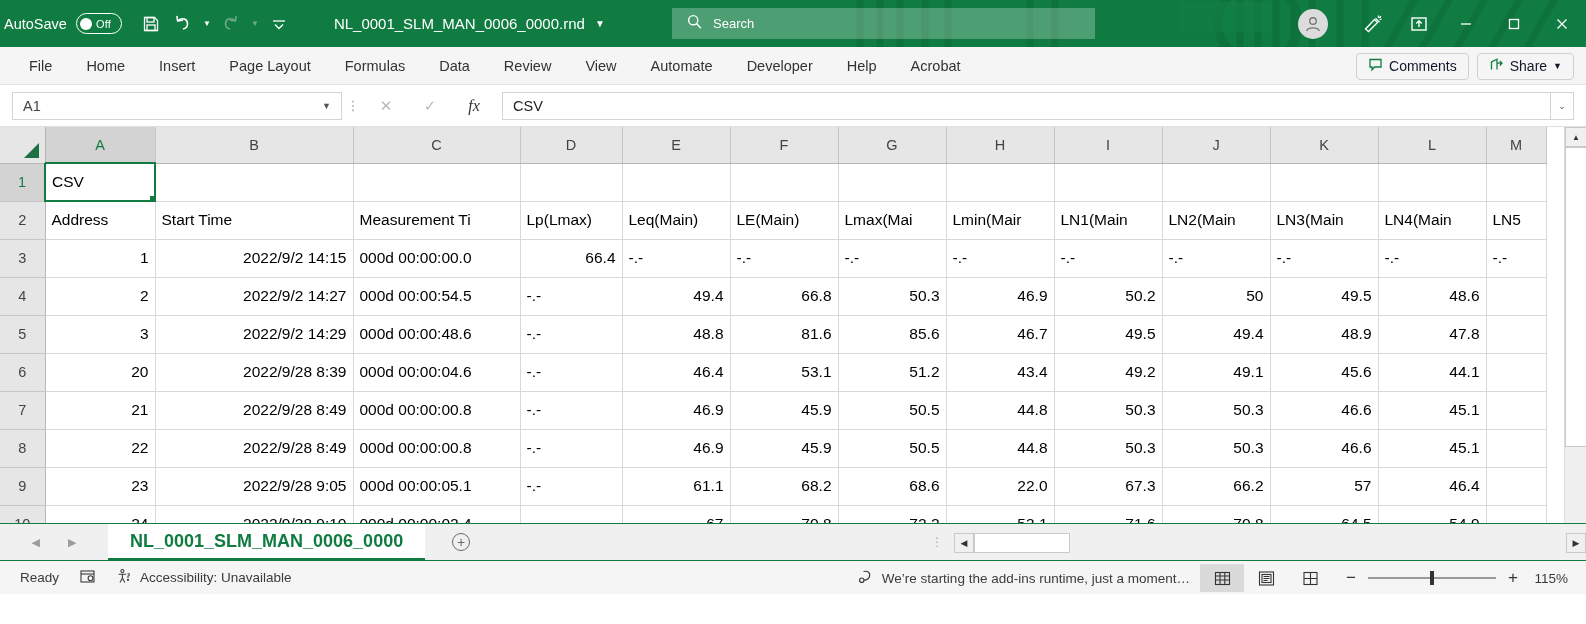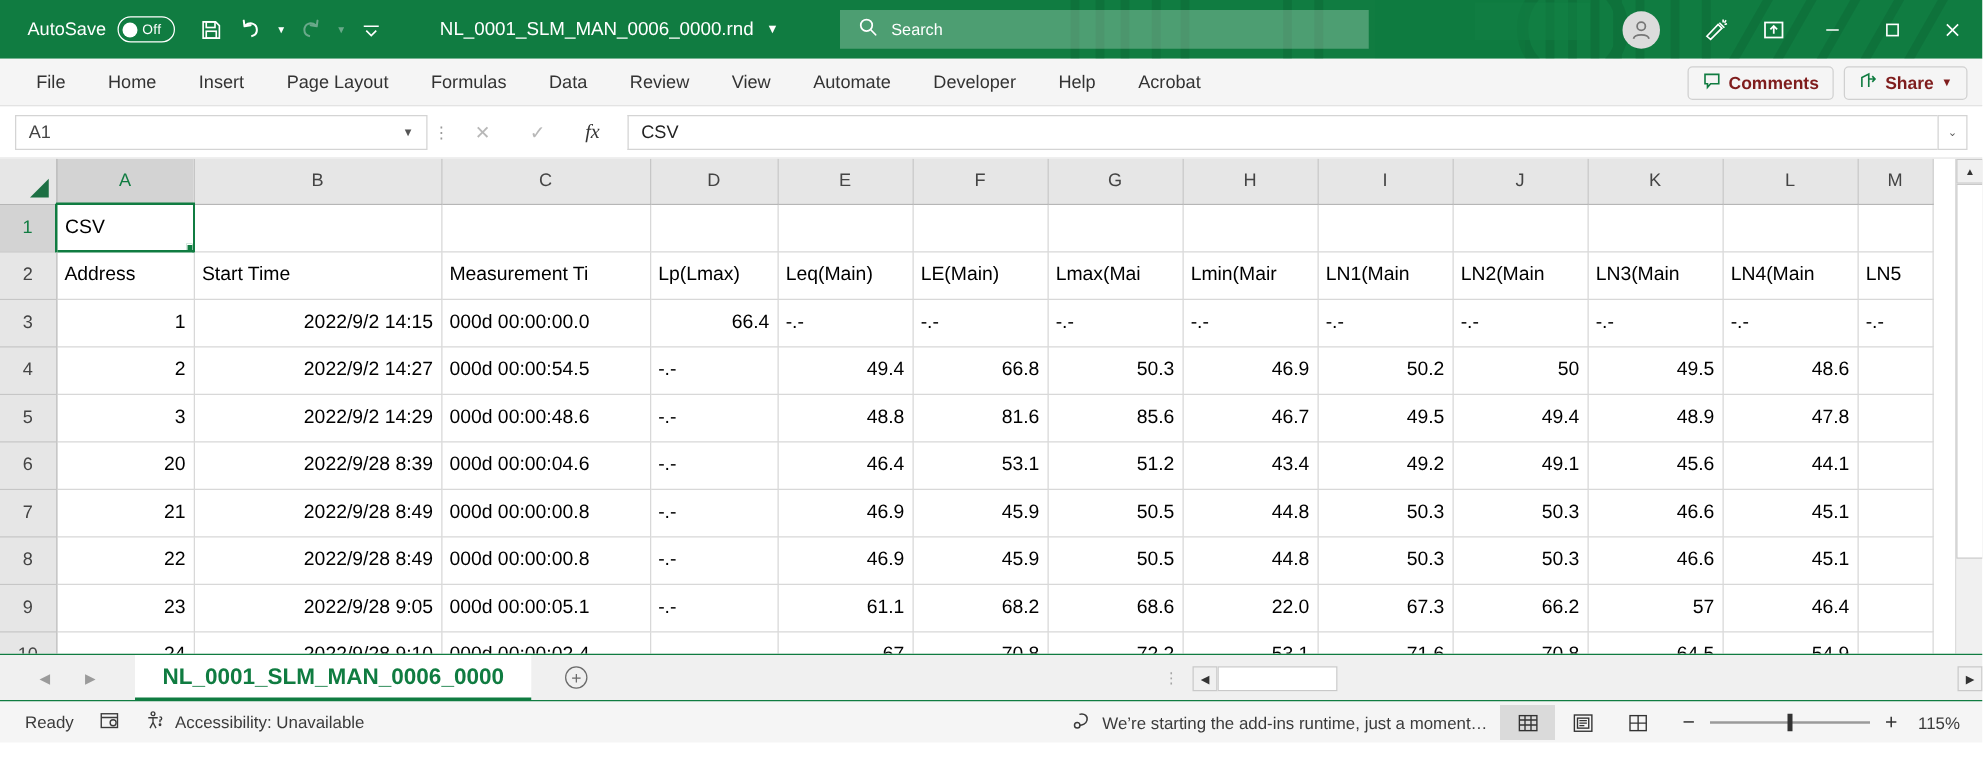--- a/index.html
+++ b/index.html
@@ -19,21 +19,21 @@
     align-items: center;
     overflow: hidden;
   }
   .titlebar-deco {
     position: absolute; inset: 0;
     pointer-events: none;
     opacity: .55;
   }
   .autosave {
     display: flex; align-items: center; gap: 9px;
-    margin-left: 22px;
+    margin-left: 4px;
     position: relative; z-index: 2;
   }
   .autosave-label { color: #ffffff; font-size: 14.5px; }
   .toggle {
     width: 46px; height: 21px; border-radius: 11px;
     border: 1.4px solid #ffffff;
     display: flex; align-items: center;
     padding: 0 3px; gap: 4px;
     background: transparent;
   }
@@ -106,21 +106,21 @@
   .rtab:first-child { margin-left: 14px; }
   .ribbon-right {
     position: absolute; right: 12px; top: 0; height: 38px;
     display: flex; align-items: center; gap: 8px;
   }
   .pill {
     height: 27px; border: 1px solid #d0d0d0; border-radius: 4px;
     background: #f5f5f5;
     display: flex; align-items: center; gap: 6px;
     padding: 0 11px;
-    color: #7f1d1d; font-size: 14px; font-weight: 700;
+    color: #0f172a; font-size: 14px; font-weight: 400;
   }
 
   
   .fbar {
     height: 42px; background: #ffffff;
     display: flex; align-items: center;
     padding: 0 12px;
     border-bottom: 1px solid #e0e0e0;
   }
   .namebox {

